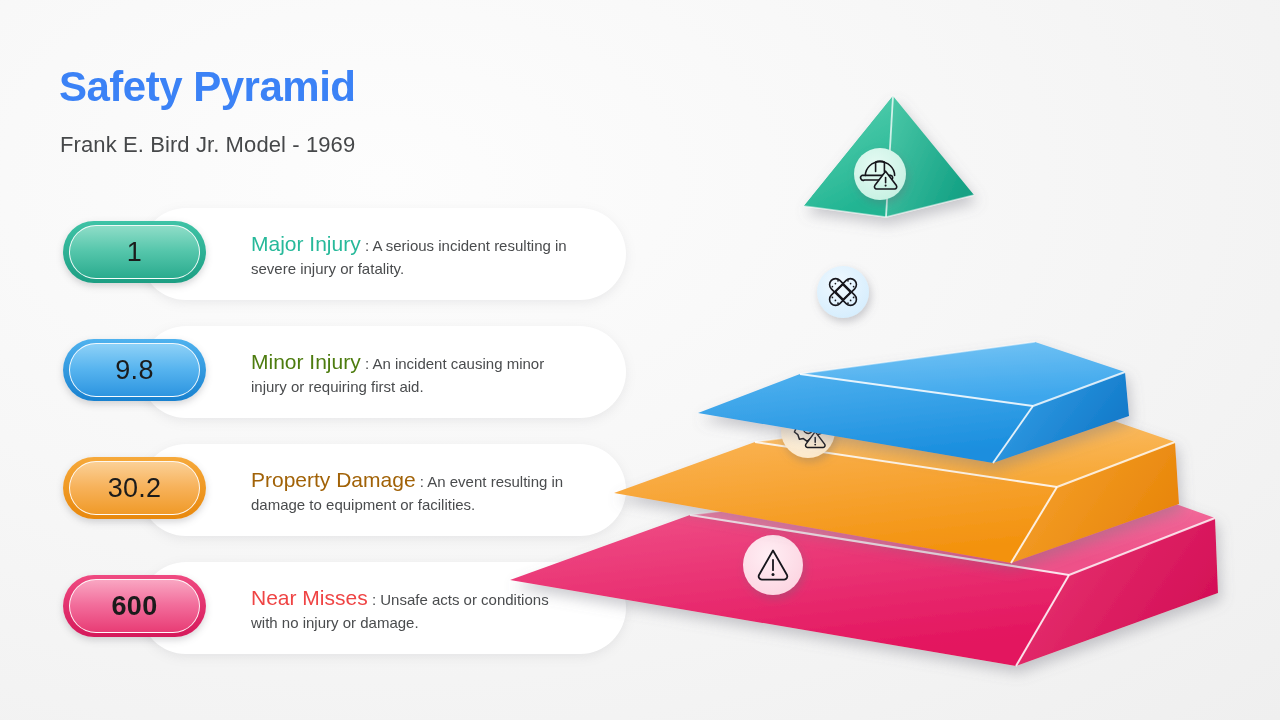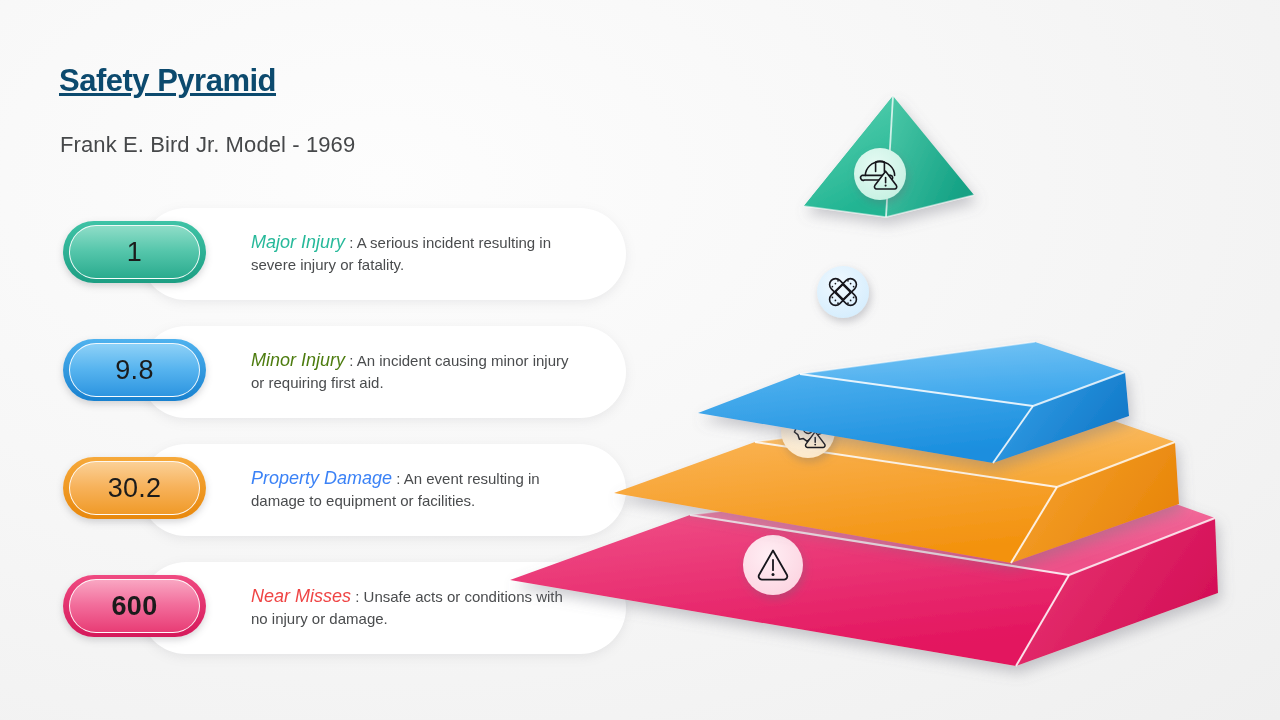--- a/index.html
+++ b/index.html
@@ -14,26 +14,25 @@
     font-family: "Liberation Sans", sans-serif;
     background: radial-gradient(ellipse at 30% 25%, #fdfdfd 0%, #f7f7f7 45%, #efefef 100%);
     position: relative;
   }
 
   
   #page-title {
     position: absolute;
     left: 59px;
     top: 64px;
-    font-size: 31px;
+    font-size: 42px;
     font-weight: bold;
     letter-spacing: -0.5px;
-    color: #0c4a6e;
+    color: #3b82f6;
     line-height: 1.1;
-    text-decoration: underline;
   }
   #page-subtitle {
     position: absolute;
     left: 60px;
     top: 132px;
     font-size: 22px;
     color: #46484a;
     letter-spacing: 0.1px;
   }
 
@@ -83,22 +82,21 @@
   .item-text {
     position: absolute;
     left: 188px;
     top: 22px;
     width: 320px;
     font-size: 15px;
     line-height: 1.38;
     color: #4a4c4e;
   }
   .item-term {
-    font-style: italic;
-    font-size: 18px;
+    font-size: 21px;
     font-weight: normal;
   }
   .term-sep { color: #4a4c4e; font-style: normal; }
 
   
   #pyramid-figure {
     position: absolute;
     left: 495px;
     top: 78px;
     width: 760px;
@@ -141,21 +139,21 @@
 </div>
 
 <div class="list-item" style="top:444px;">
   <div class="item-card"></div>
   <div class="pill-outer" style="background:linear-gradient(180deg,#f6a93b,#e8880d);">
     <div class="pill-inner" style="background:linear-gradient(180deg,#fbd096 0%,#f7b25b 48%,#f09a28 100%);">
       <span class="pill-value">30.2</span>
     </div>
   </div>
   <div class="item-text">
-    <span class="item-term" style="color:#3b82f6;">Property Damage</span>
+    <span class="item-term" style="color:#a16207;">Property Damage</span>
     <span class="term-sep">:</span>
     <span>An event resulting in damage to equipment or facilities.</span>
   </div>
 </div>
 
 <div class="list-item" style="top:562px;">
   <div class="item-card"></div>
   <div class="pill-outer" style="background:linear-gradient(180deg,#ef4a81,#d5185a);font-weight:bold;">
     <div class="pill-inner" style="background:linear-gradient(180deg,#f9a6c2 0%,#f26d9b 48%,#e83c75 100%);">
       <span class="pill-value">600</span>

